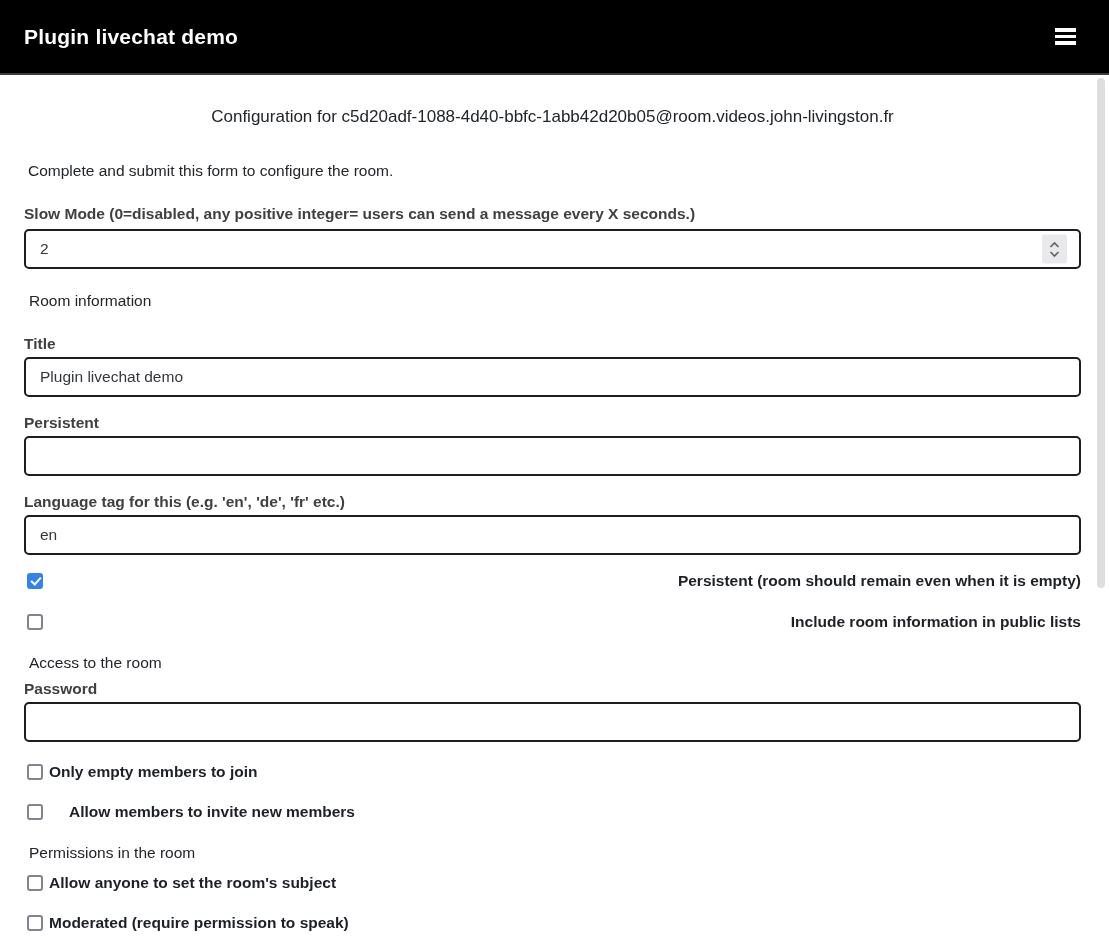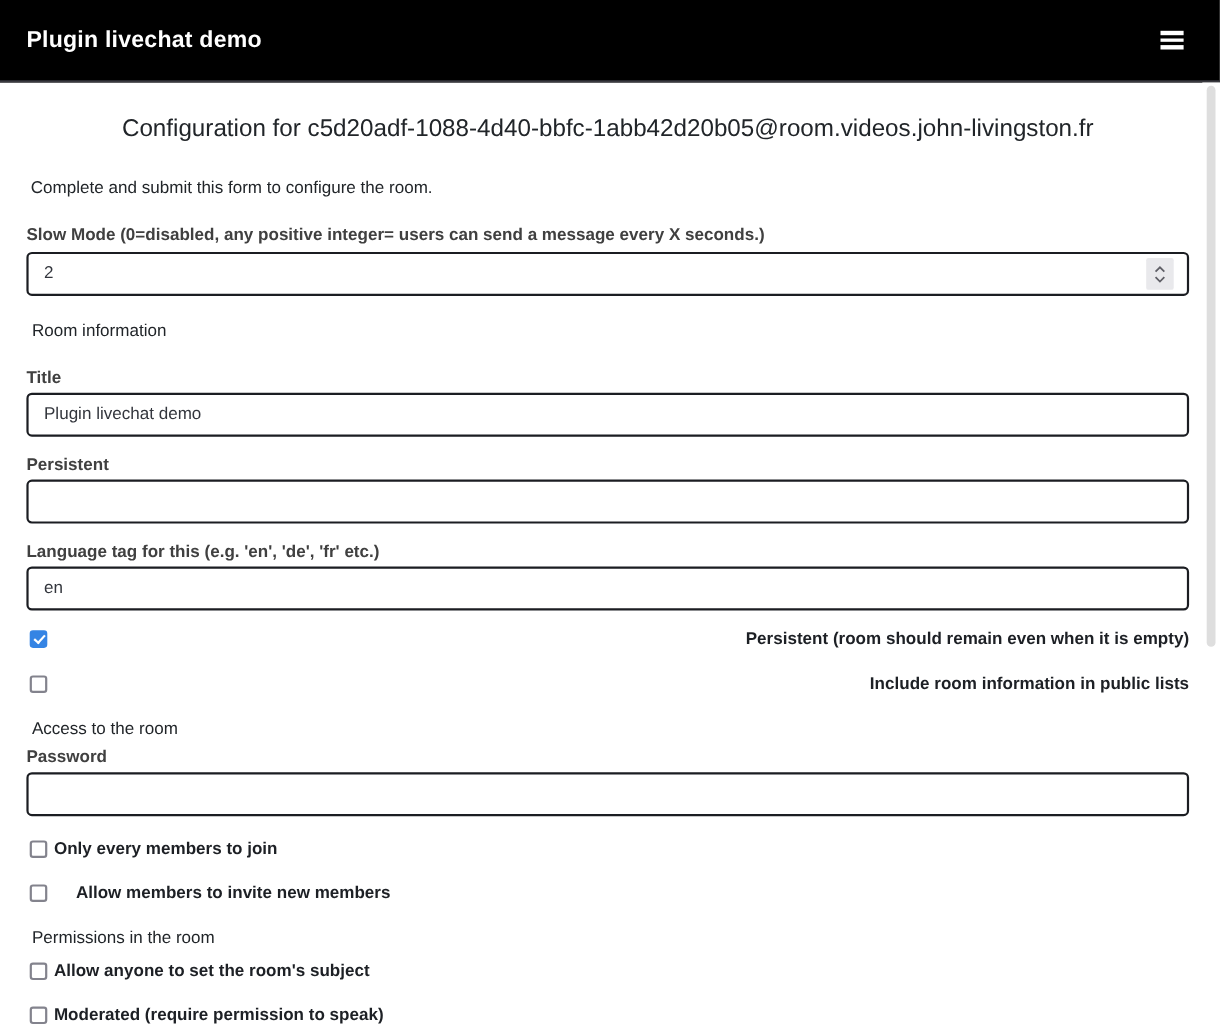--- a/index.html
+++ b/index.html
@@ -42,21 +42,21 @@
     background: #ffffff;
     display: block;
   }
 
   
   .main { padding: 0 28px 0 24px; }
 
   .page-heading {
     margin-top: 28px;
     text-align: center;
-    font-size: 22px;
+    font-size: 17px;
     font-weight: 400;
     line-height: 28px;
     color: #212529;
   }
 
   .instructions {
     margin: 30px 0 0 4px;
     font-size: 15.5px;
     line-height: 19px;
     color: #212529;
@@ -243,21 +243,21 @@
     <span class="cb-label">Include room information in public lists</span>
   </div>
 
   <div class="section-label mt-access">Access to the room</div>
 
   <label class="field-label mt-pass">Password</label>
   <input class="text-input mt-input4" type="text" value="" style="">
 
   <div class="cb-row mt-cb3">
     <input type="checkbox" class="cb" style="">
-    <span class="cb-label">Only every members to join</span>
+    <span class="cb-label">Only empty members to join</span>
   </div>
 
   <div class="cb-row mt-cb4">
     <input type="checkbox" class="cb" style="">
     <span class="cb-label">Allow members to invite new members</span>
   </div>
 
   <div class="section-label mt-perm">Permissions in the room</div>
 
   <div class="cb-row mt-cb5">

